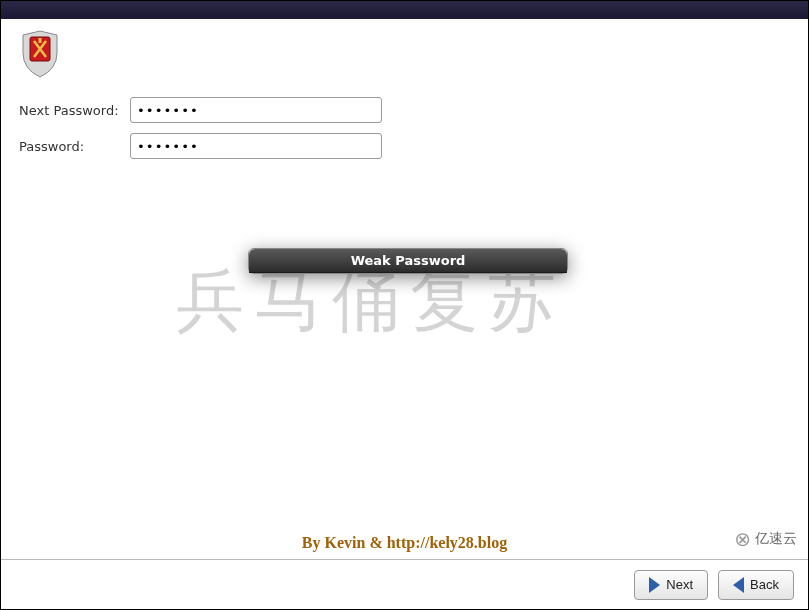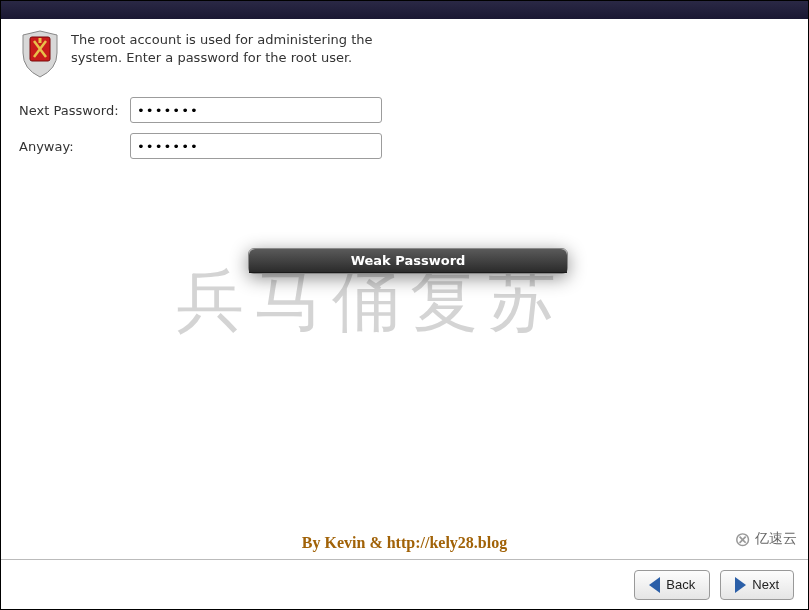--- a/index.html
+++ b/index.html
@@ -224,50 +224,49 @@
 
 <div class="main-content">
 
   <div class="header-row">
     <svg class="shield-badge" viewBox="0 0 42 50">
       <path d="M21 2 L38 6 L38 24 Q38 40 21 48 Q4 40 4 24 L4 6 Z" fill="#d8d8d8" stroke="#888" stroke-width="1"></path>
       <rect x="11" y="8" width="20" height="24" rx="2" fill="#c91b1b" stroke="#7a0a0a" stroke-width="1"></rect>
       <path d="M15 12 L27 28 M27 12 L15 28" stroke="#e8c04a" stroke-width="2.5"></path>
       <rect x="19.5" y="9" width="3" height="5" fill="#e8c04a"></rect>
     </svg>
-    <div class="instruction-text">The root account is used for administering the system.  Enter a password for the root user.</div>
   </div>
 
   <div class="form-row">
     <label class="form-label">Next Password:</label>
     <input type="text" class="text-input" value="•••••••" style="">
   </div>
 
   <div class="form-row">
-    <label class="form-label">Anyway:</label>
+    <label class="form-label">Password:</label>
     <input type="text" class="text-input" value="•••••••" style="">
   </div>
 
 </div>
 
 <div class="watermark">兵马俑复苏</div>
 
 <div class="dialog">
   <div class="dialog-title">Weak Password</div>
 </div>
 
 <div class="footer-caption">By Kevin &amp; http://kely28.blog</div>
 
 <div class="corner-logo">
   <span class="corner-logo-icon">⊗</span>
   <span>亿速云</span>
 </div>
 
 <div class="bottom-bar">
+  <button class="nav-btn">
+    <span class="arrow-icon arrow-right"></span>
+    <span>Next</span>
+  </button>
   <button class="nav-btn">
     <span class="arrow-icon arrow-left"></span>
     <span>Back</span>
   </button>
-  <button class="nav-btn">
-    <span class="arrow-icon arrow-right"></span>
-    <span>Next</span>
-  </button>
 </div>
 
 </body></html>

